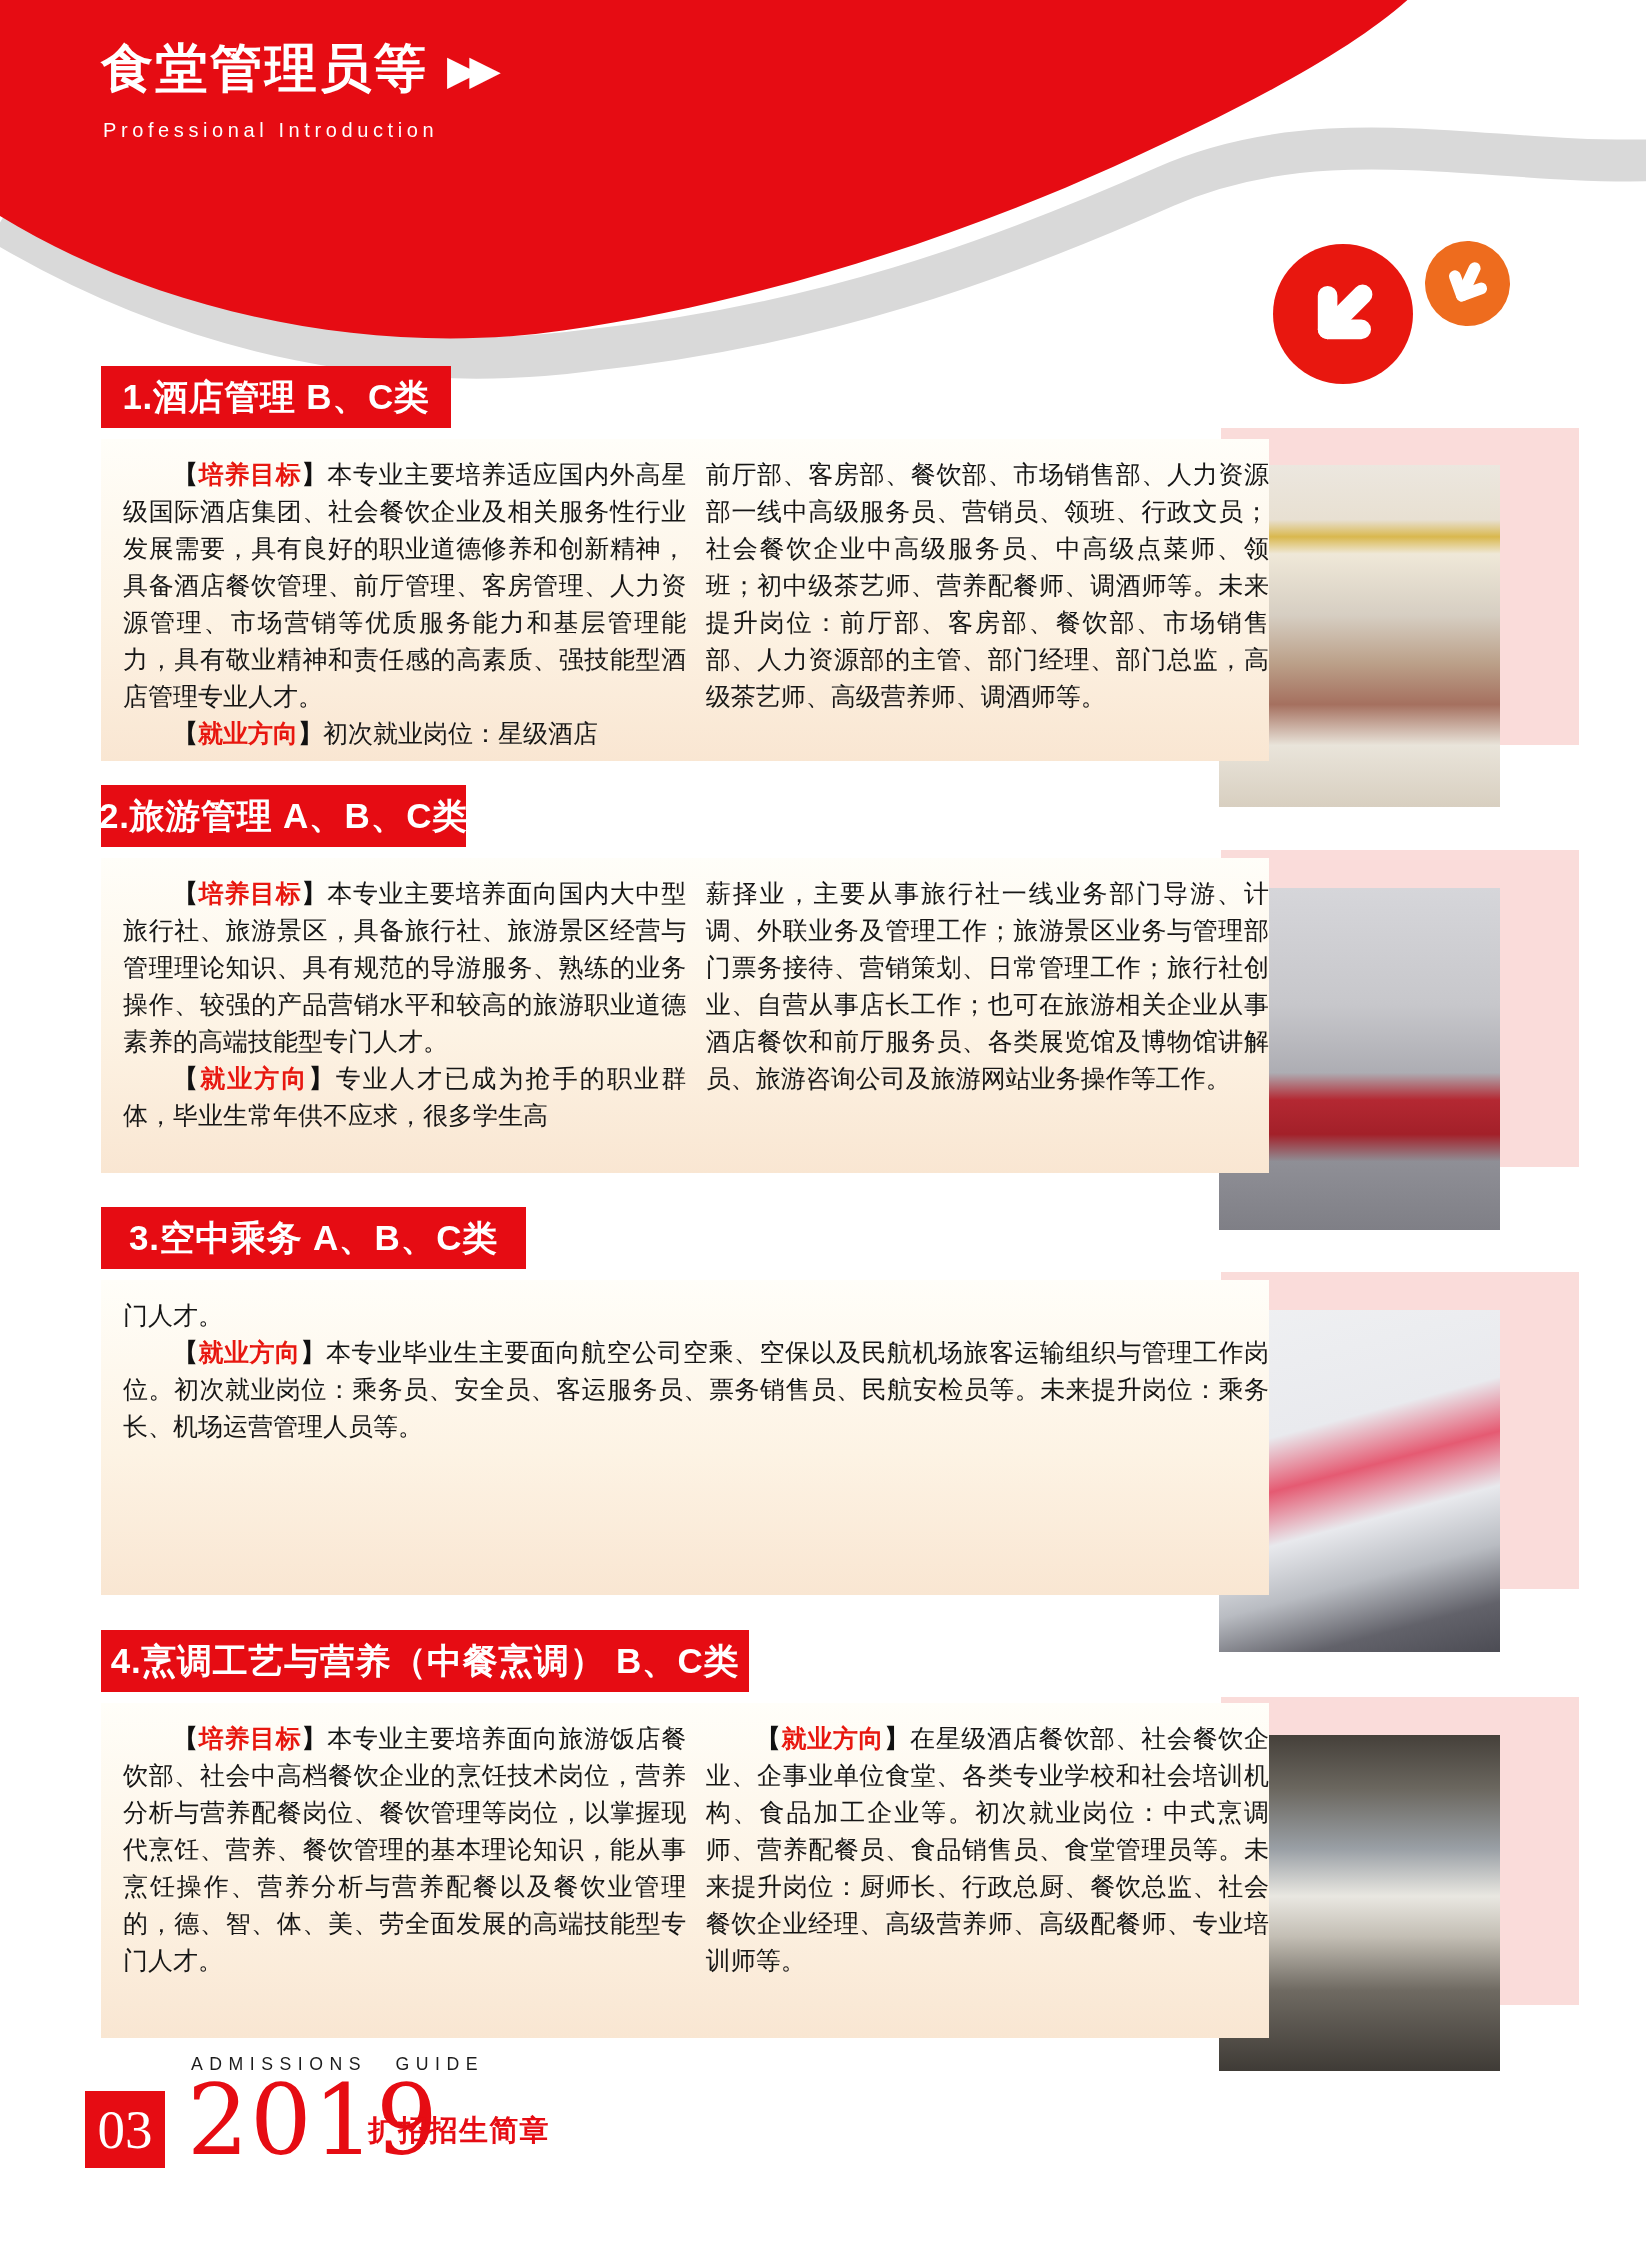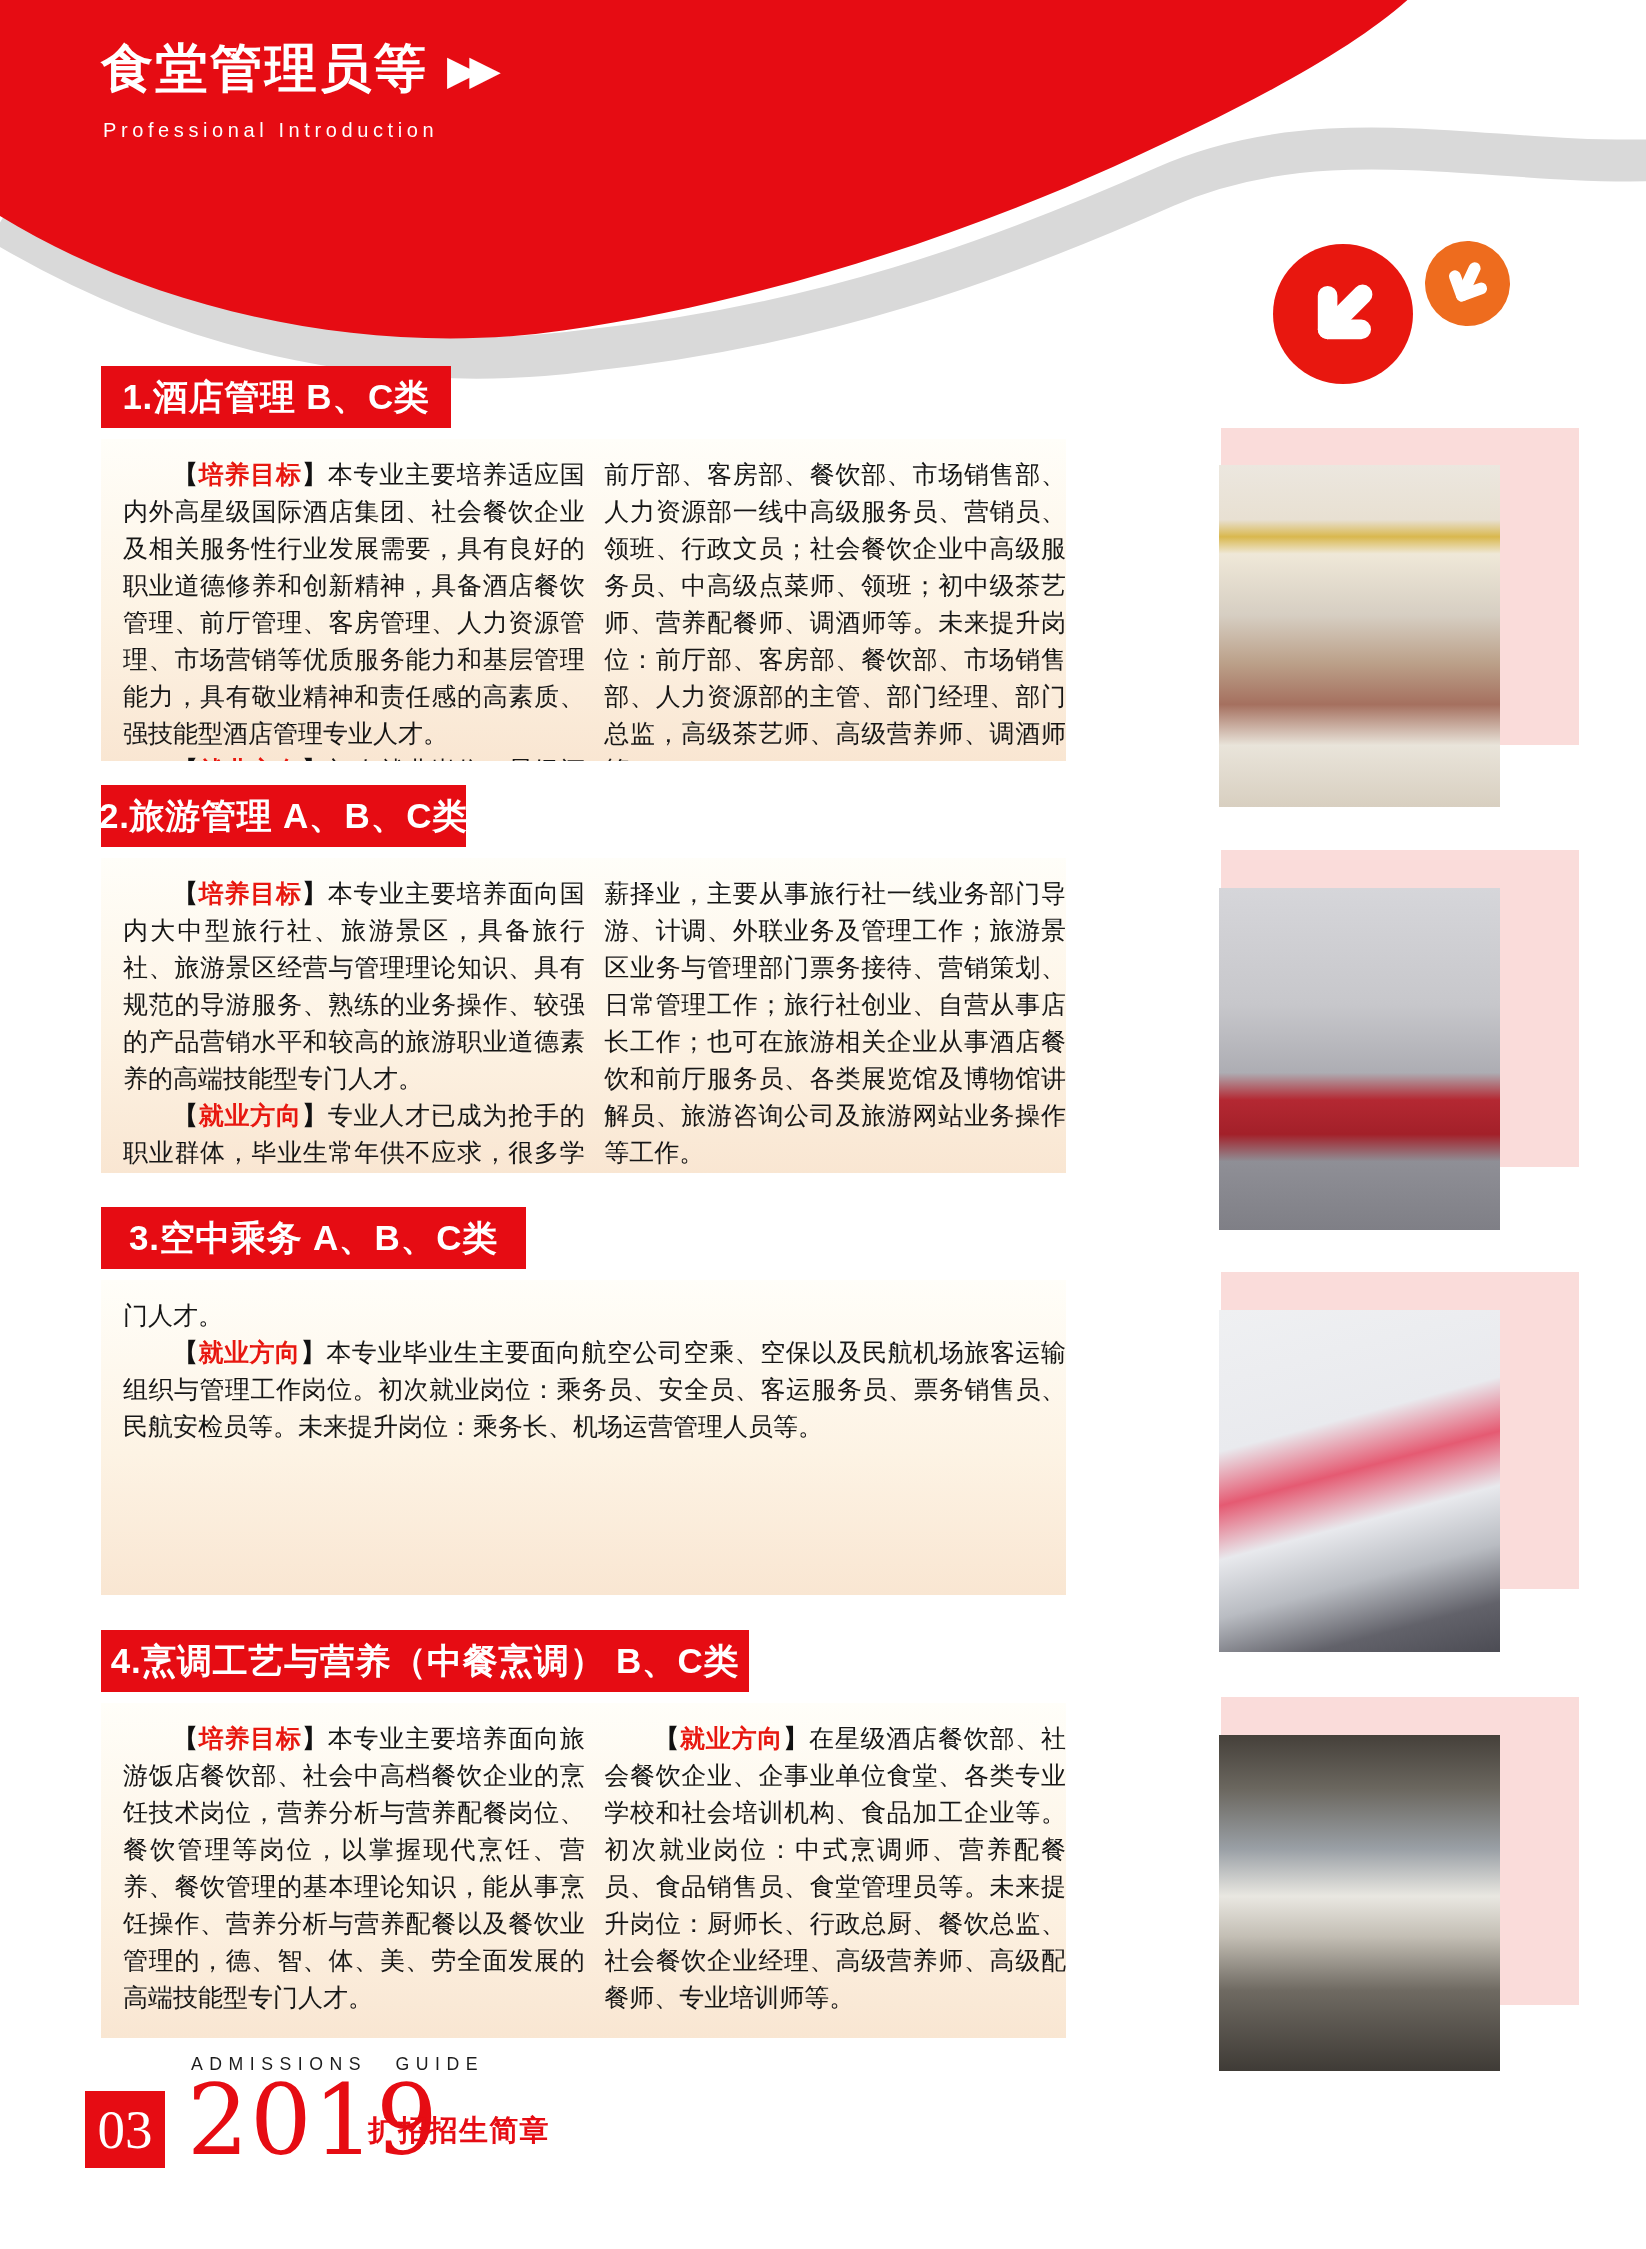--- a/index.html
+++ b/index.html
@@ -13,21 +13,21 @@
   .hdr-sub{position:absolute;left:103px;top:119px;color:#fff;font-size:20px;letter-spacing:4.6px;}
   .circle-icon{position:absolute;border-radius:50%;}
   .circle-icon svg{width:100%;height:100%;}
   .ci-big{left:1273px;top:244px;width:140px;height:140px;background:#e8170f;}
   .ci-small{left:1425px;top:241px;width:85px;height:85px;background:#ee6c1e;transform:rotate(-20deg);}
   
   .sec{position:absolute;left:0;width:1647px;}
   .sec-title{position:absolute;left:101px;top:0;height:62px;background:#e60c13;color:#fff;
              display:flex;align-items:center;justify-content:center;font-size:35px;font-weight:700;
              letter-spacing:0.7px;white-space:nowrap;}
-  .sec-body{position:absolute;left:101px;top:73px;width:965px;
+  .sec-body{position:absolute;left:101px;top:73px;width:1168px;
             background:linear-gradient(180deg,#fffef9 0%,#fdf3e4 55%,#f9e6d2 100%);
             display:flex;gap:19.6px;padding:17px 0 0 22px;box-sizing:border-box;overflow:hidden;}
   .col{flex:1;min-width:0;}
   .para{margin:0;font-family:"Liberation Serif","DejaVu Serif",serif;font-size:25px;line-height:37px;
         color:#161616;text-align:justify;}
   .para.indent{text-indent:50px;}
   .bracket{font-family:"Liberation Sans","DejaVu Sans",sans-serif;font-weight:700;color:#111;}
   .plabel{font-family:"Liberation Sans","DejaVu Sans",sans-serif;font-weight:700;color:#e8170f;}
   .pink-strip{position:absolute;left:1221px;width:358px;background:#fadcda;}
   .photo{position:absolute;left:1219px;width:281px;}

